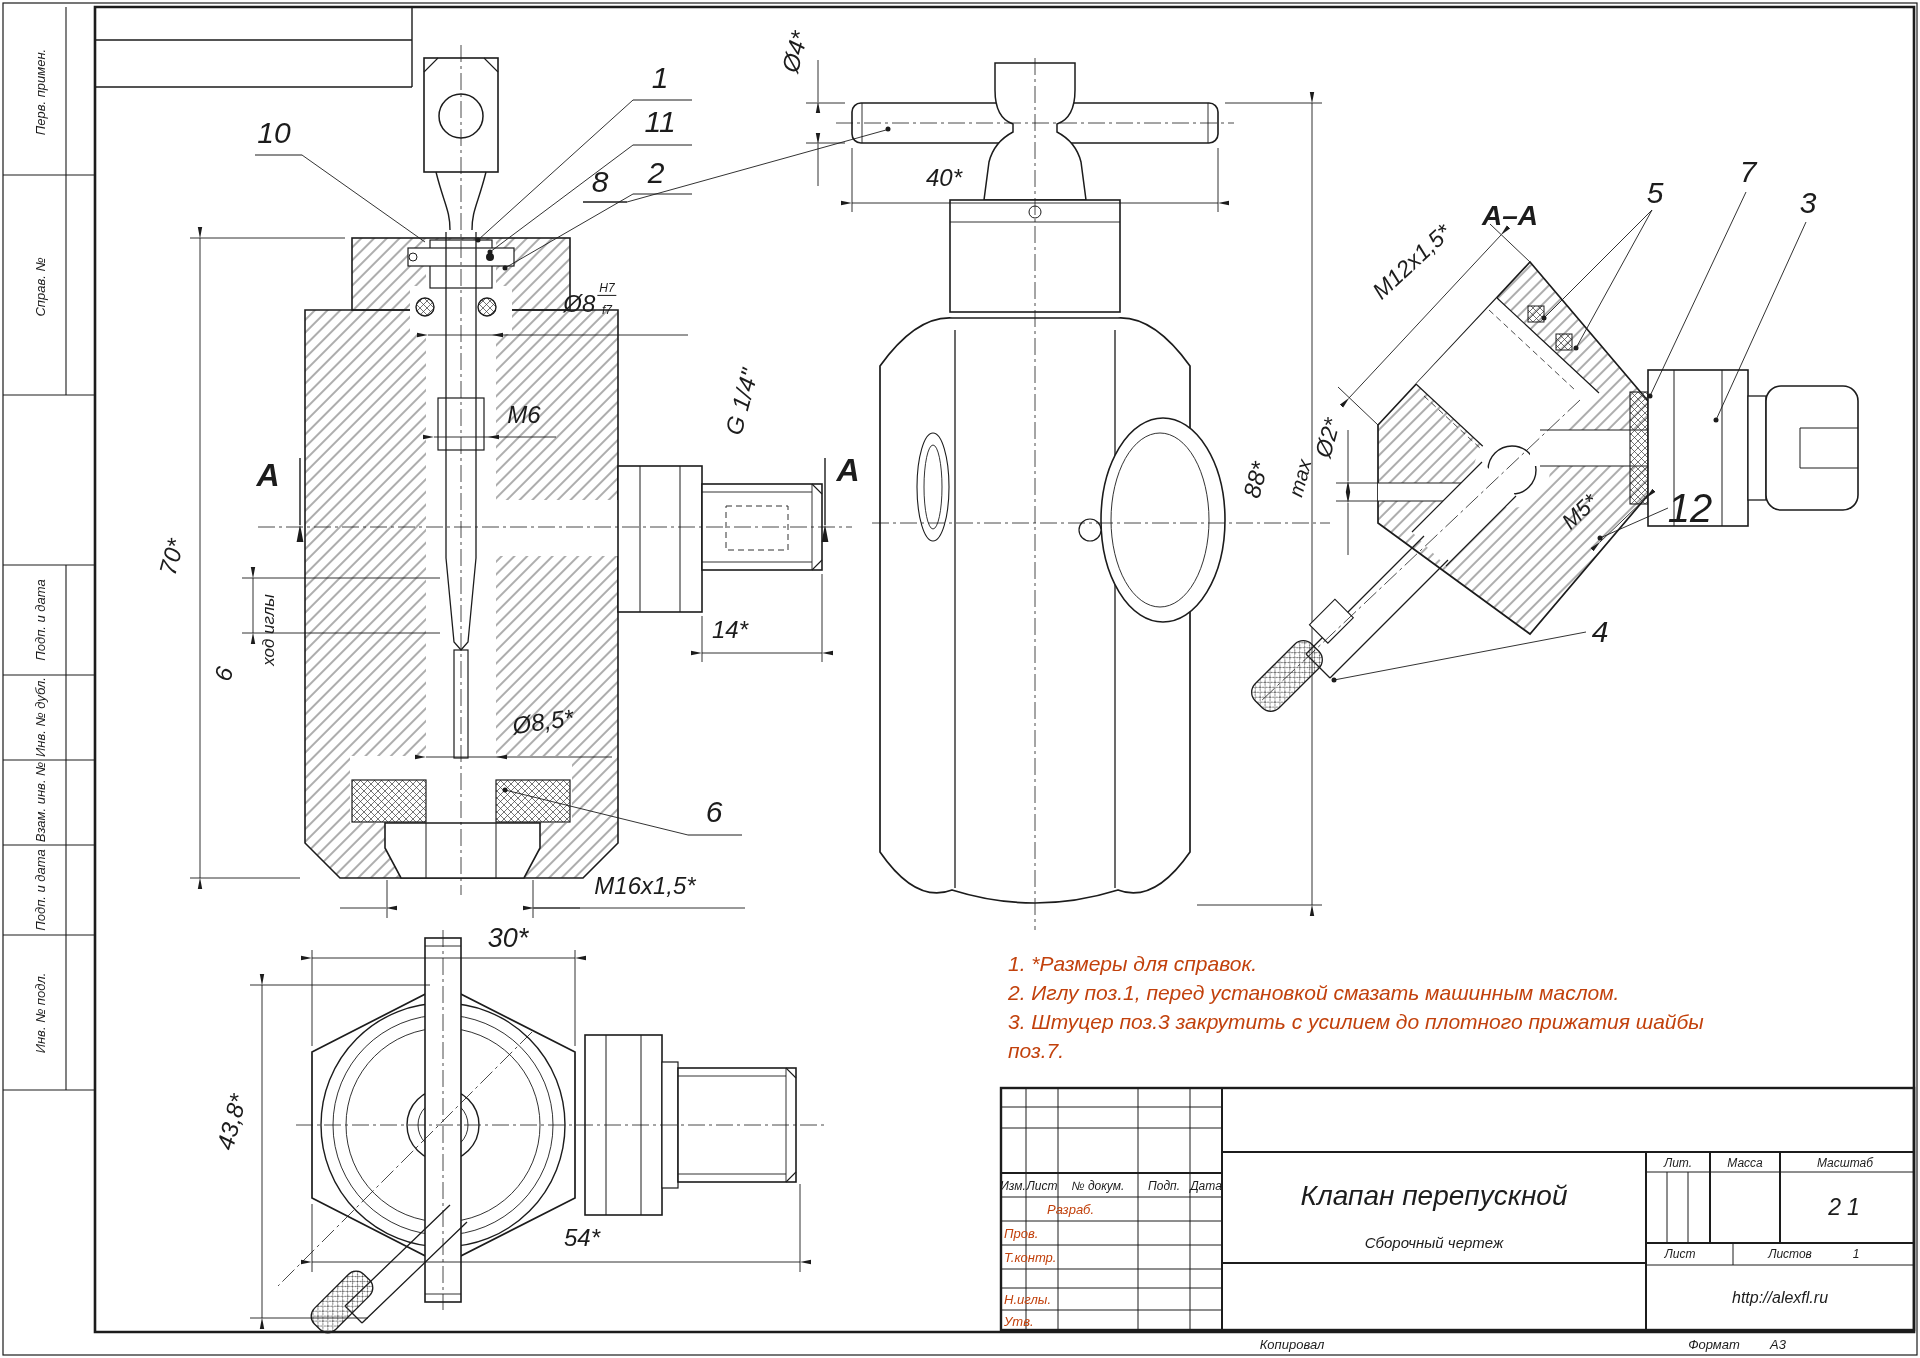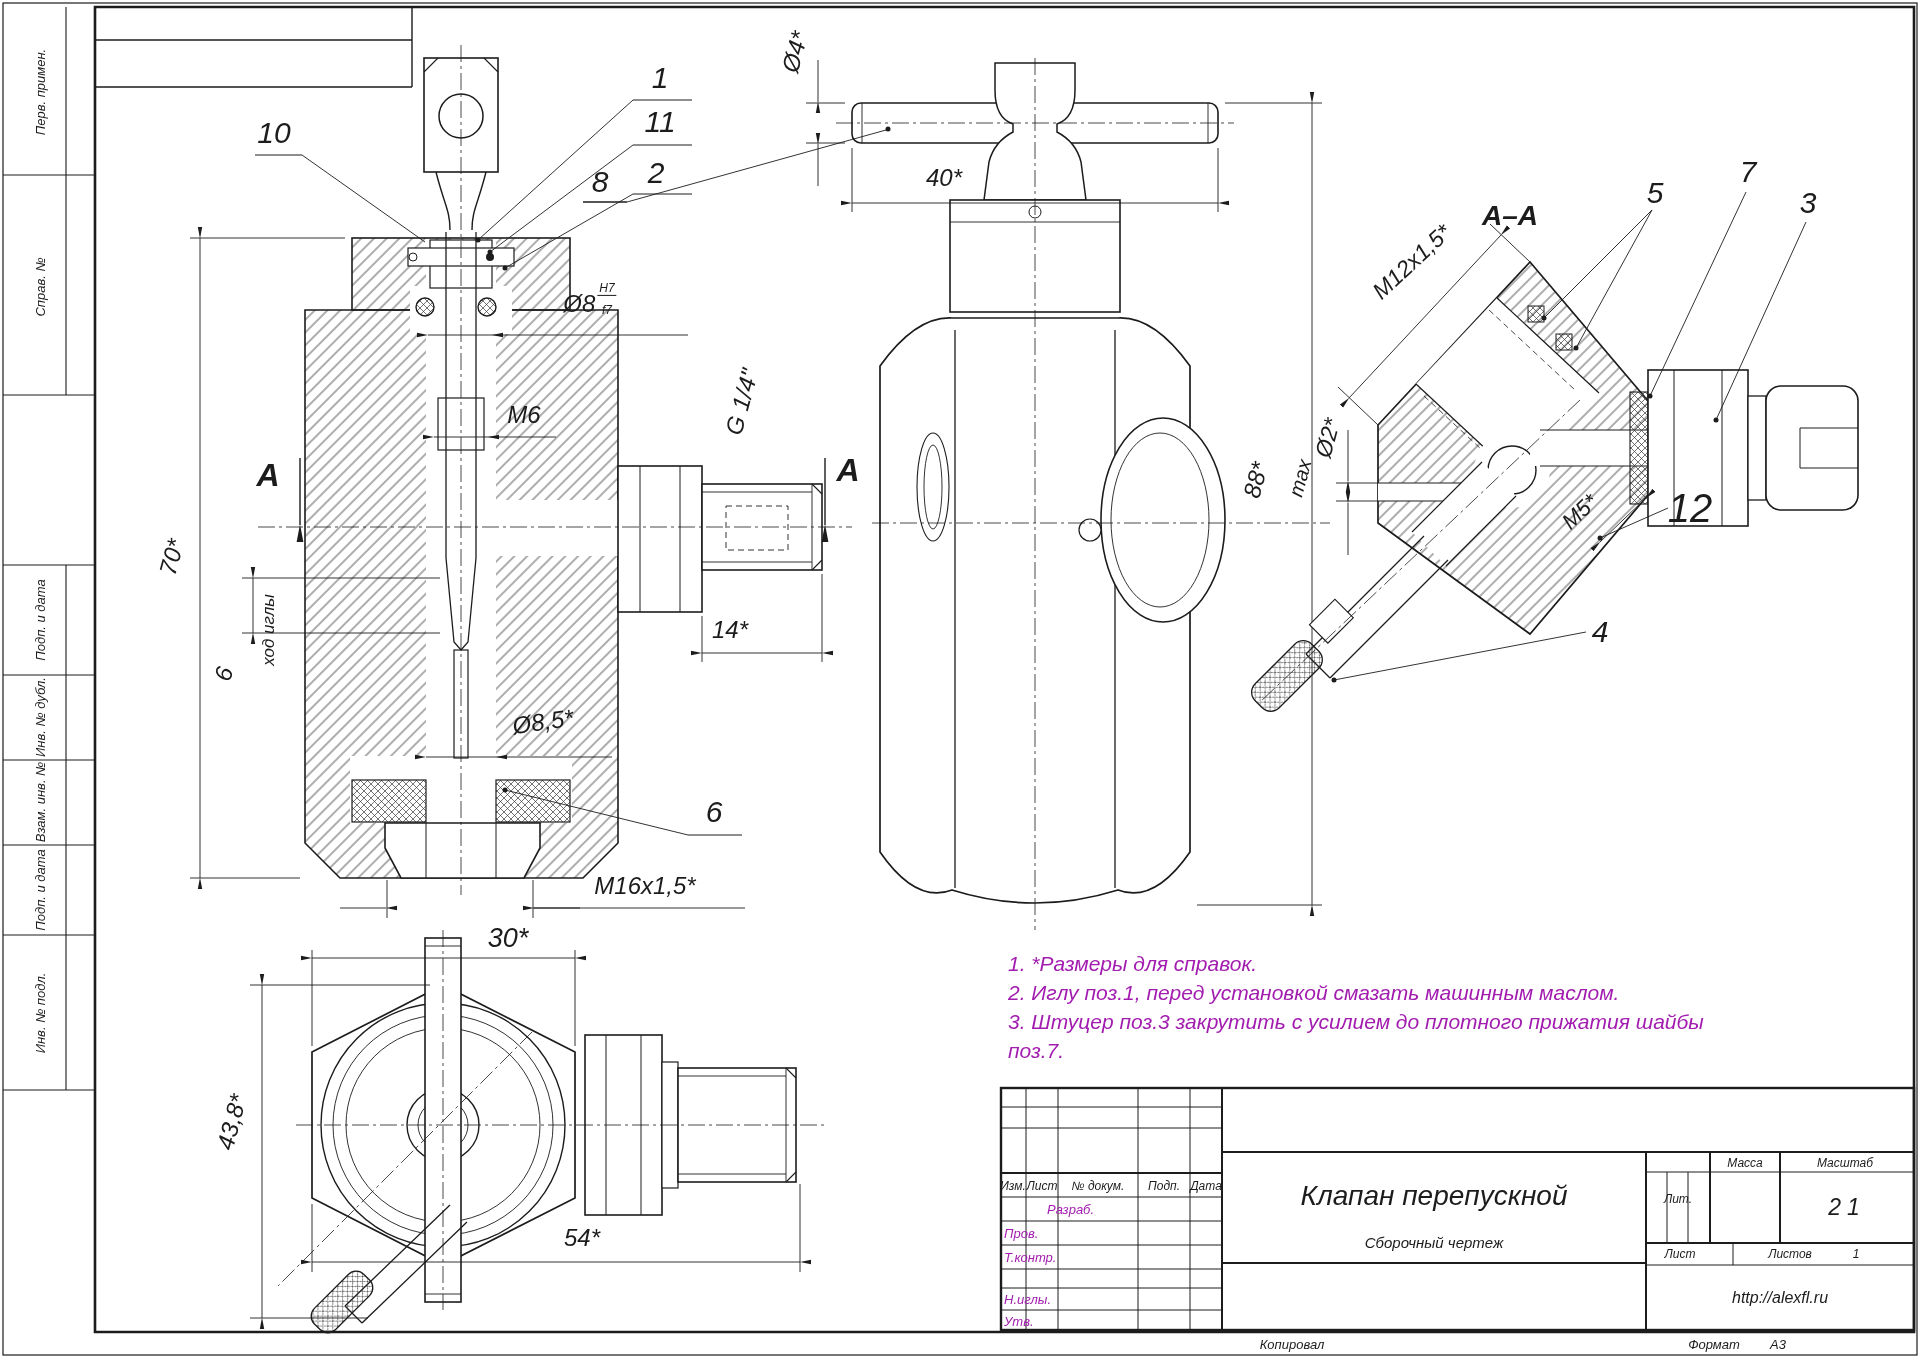--- a/index.html
+++ b/index.html
@@ -1,21 +1,21 @@
 <!DOCTYPE html>
 <html><head>
 <meta charset="utf-8">
 <style>
   html,body{margin:0;padding:0;background:#e8e8e8;}
   #sheet{position:relative;width:1920px;height:1358px;background:#fff;overflow:hidden;
          font-family:"Liberation Sans",sans-serif;color:#1c1c1c;}
   #sheet svg{position:absolute;left:0;top:0;}
   .lb{position:absolute;font-style:italic;white-space:nowrap;color:#1c1c1c;
       transform:translate(-50%,-50%) rotate(var(--r,0deg));transform-origin:center;line-height:1;}
-  .ll{position:absolute;font-style:italic;white-space:nowrap;color:#a21caf;
+  .ll{position:absolute;font-style:italic;white-space:nowrap;color:#c2410c;
       transform:translate(0,-50%);line-height:1;}
   .frac{display:inline-block;vertical-align:-2px;text-align:center;font-size:12px;line-height:1.05;margin-left:2px;}
   .frac .t{display:block;border-bottom:1px solid #1c1c1c;padding:0 2px;}
   .frac .b{display:block;padding:8px 2px;}
 </style>
 </head>
 <body>
 
 <div id="sheet">
 
@@ -328,21 +328,21 @@
   <span class="lb" style="left:1098px;top:1186px;font-size:12px;">№ докум.</span>
   <span class="lb" style="left:1164px;top:1186px;font-size:12px;">Подп.</span>
   <span class="lb" style="left:1206px;top:1186px;font-size:12px;">Дата</span>
   <span class="ll" style="left:1004px;top:1209px;font-size:13px;padding-left:43px;">Разраб.</span>
   <span class="ll" style="left:1004px;top:1233px;font-size:13px;">Пров.</span>
   <span class="ll" style="left:1004px;top:1257px;font-size:13px;">Т.контр.</span>
   <span class="ll" style="left:1004px;top:1299px;font-size:13px;">Н.иглы.</span>
   <span class="ll" style="left:1004px;top:1321px;font-size:13px;">Утв.</span>
   <span class="lb" style="left:1434px;top:1196px;font-size:28px;">Клапан перепускной</span>
   <span class="lb" style="left:1434px;top:1242px;font-size:15px;">Сборочный чертеж</span>
-  <span class="lb" style="left:1678px;top:1163px;font-size:12px;margin-top:36px;">Лит.</span>
+  <span class="lb" style="left:1678px;top:1163px;font-size:12px;">Лит.</span>
   <span class="lb" style="left:1745px;top:1163px;font-size:12px;">Масса</span>
   <span class="lb" style="left:1845px;top:1163px;font-size:12px;">Масштаб</span>
   <span class="lb" style="left:1847px;top:1207px;font-size:23px;letter-spacing:6px;text-align:right;">21</span>
   <span class="lb" style="left:1680px;top:1254px;font-size:12px;">Лист</span>
   <span class="lb" style="left:1790px;top:1254px;font-size:12px;">Листов</span>
   <span class="lb" style="left:1856px;top:1254px;font-size:12px;">1</span>
   <span class="lb" style="left:1780px;top:1298px;font-size:16px;">http://alexfl.ru</span>
   <span class="lb" style="left:1292px;top:1344px;font-size:13px;">Копировал</span>
   <span class="lb" style="left:1714px;top:1344px;font-size:13px;">Формат</span>
   <span class="lb" style="left:1778px;top:1344px;font-size:13px;">А3</span>

